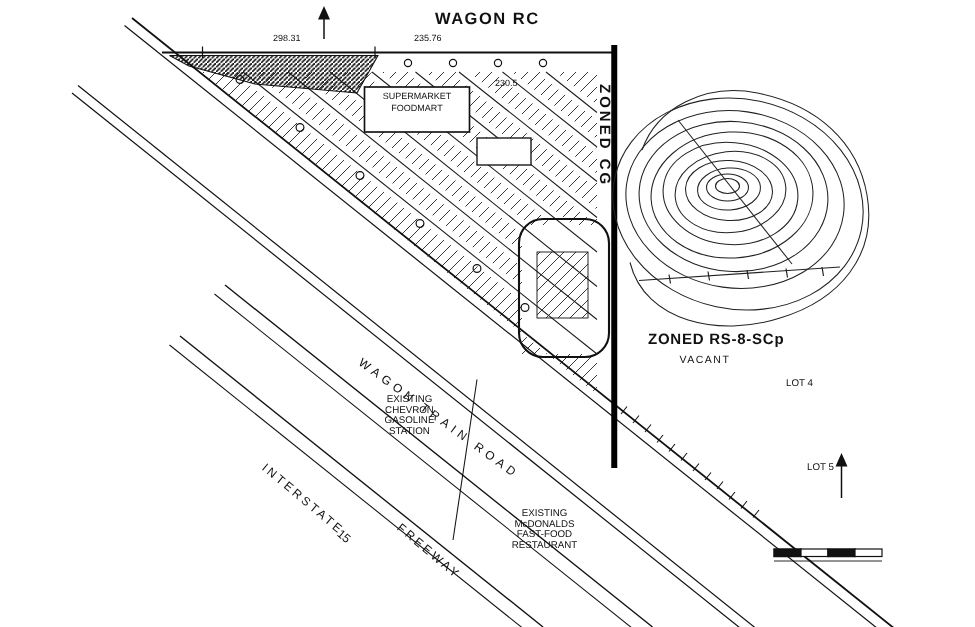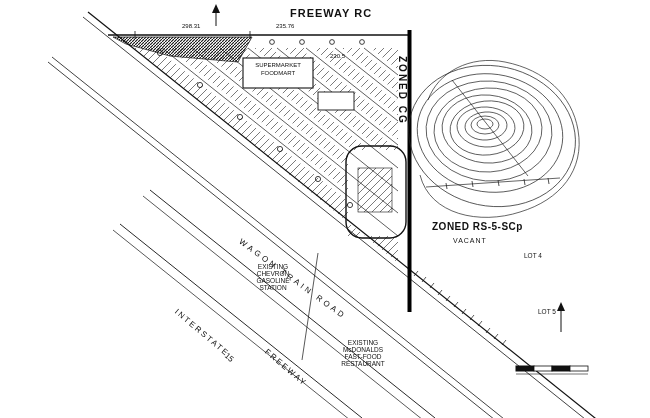--- a/index.html
+++ b/index.html
@@ -161,23 +161,23 @@
 
     <g stroke="#111">
       <rect x="516" y="366" width="18" height="5" fill="#111"></rect>
       <rect x="534" y="366" width="18" height="5" fill="#fff" stroke-width="0.8"></rect>
       <rect x="552" y="366" width="18" height="5" fill="#111"></rect>
       <rect x="570" y="366" width="18" height="5" fill="#fff" stroke-width="0.8"></rect>
       <path d="M516,374 H588" stroke-width="0.6"></path>
     </g>
   </svg>
 
-  <div class="lbl b vacant-rc">FREEWAY RC</div>
+  <div class="lbl b vacant-rc">WAGON RC</div>
   <div class="lbl b zoned-cg rot">ZONED CG</div>
-  <div class="lbl b zoned-rs">ZONED RS-5-SCp</div>
+  <div class="lbl b zoned-rs">ZONED RS-8-SCp</div>
   <div class="lbl vacant">VACANT</div>
 
   <div class="lbl wagon rot">WAGON TRAIN ROAD</div>
   <div class="lbl interstate rot">INTERSTATE</div>
   <div class="lbl i15 rot">15</div>
   <div class="lbl freeway rot">FREEWAY</div>
 
   <div class="lbl mlabel chevron">EXISTING
 CHEVRON
 GASOLINE

